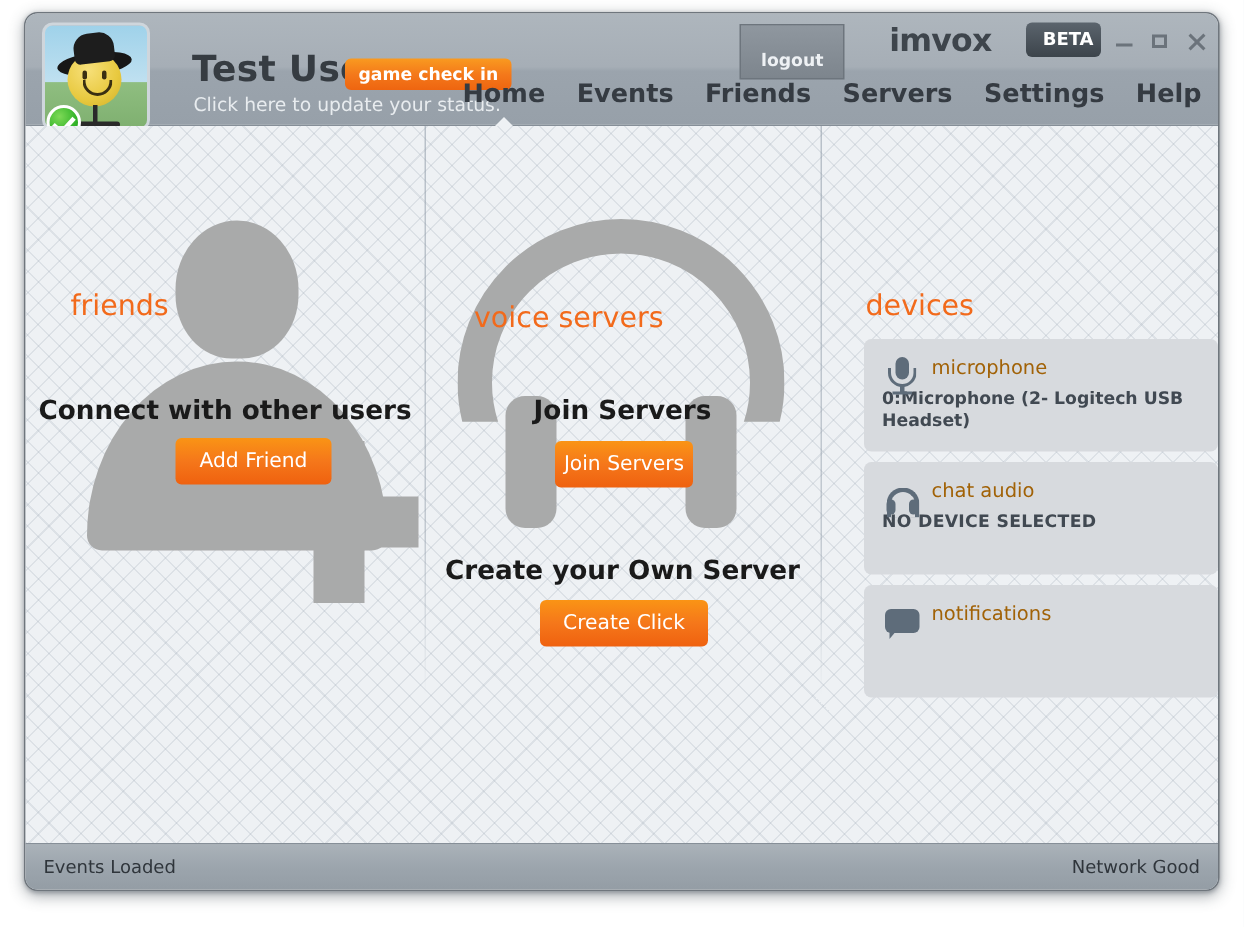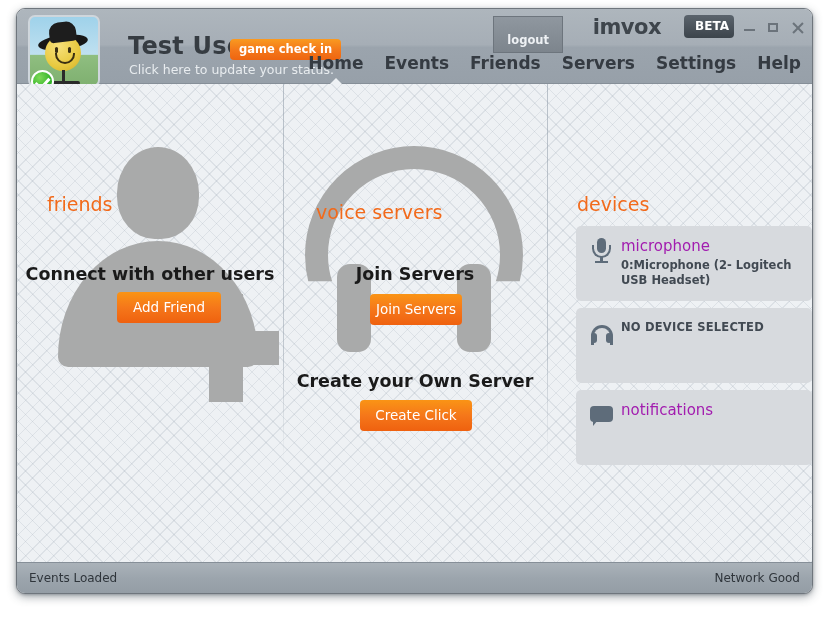--- a/index.html
+++ b/index.html
@@ -414,26 +414,25 @@
 
   .device-icon {
     position: absolute;
     left: 13px;
     top: 12px;
     width: 26px;
     height: 26px;
   }
   .device-title {
     margin-left: 33px;
-    font-size: 15px;
-    color: #a21caf;
+    font-size: 13px;
+    color: #a16207;
     line-height: 20px;
   }
   .device-value {
-    margin-left: 33px;
     margin-top: 2px;
     font-size: 11.5px;
     font-weight: bold;
     color: #414952;
     line-height: 15px;
   }
   .device-value.caps { letter-spacing: 0.2px; }
 
   
   .ic-mic-cap {
@@ -625,20 +624,21 @@
         <div class="device-title">microphone</div>
         <div class="device-value">0:Microphone (2- Logitech USB Headset)</div>
       </div>
 
       <div class="device-card" id="device-card-1">
         <div class="device-icon">
           <div class="ic-hp-band"></div>
           <div class="ic-hp-cup l"></div>
           <div class="ic-hp-cup r"></div>
         </div>
+        <div class="device-title">chat audio</div>
         <div class="device-value caps">NO DEVICE SELECTED</div>
       </div>
 
       <div class="device-card" id="device-card-2">
         <div class="device-icon">
           <div class="ic-bub"></div>
           <div class="ic-bub-tail"></div>
         </div>
         <div class="device-title">notifications</div>
       </div>

